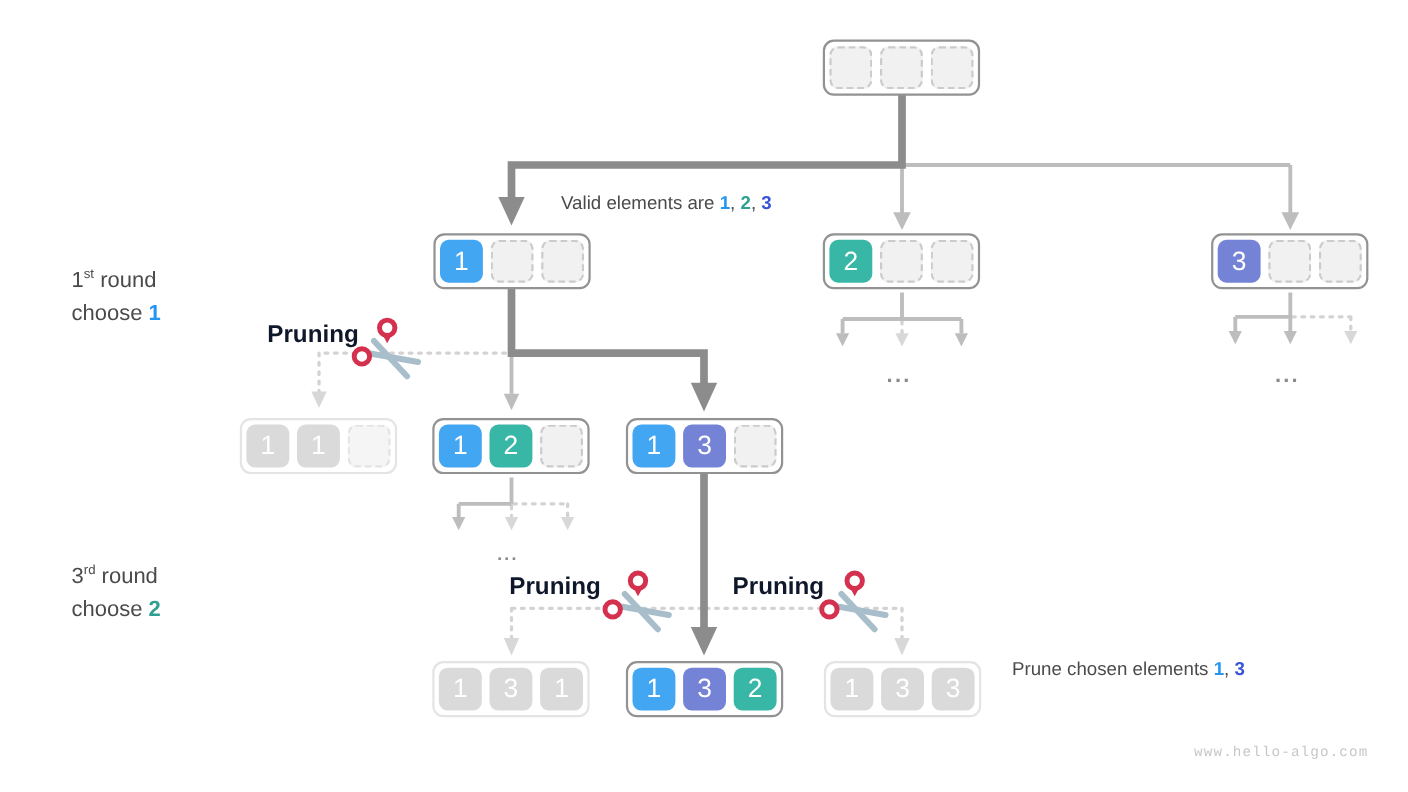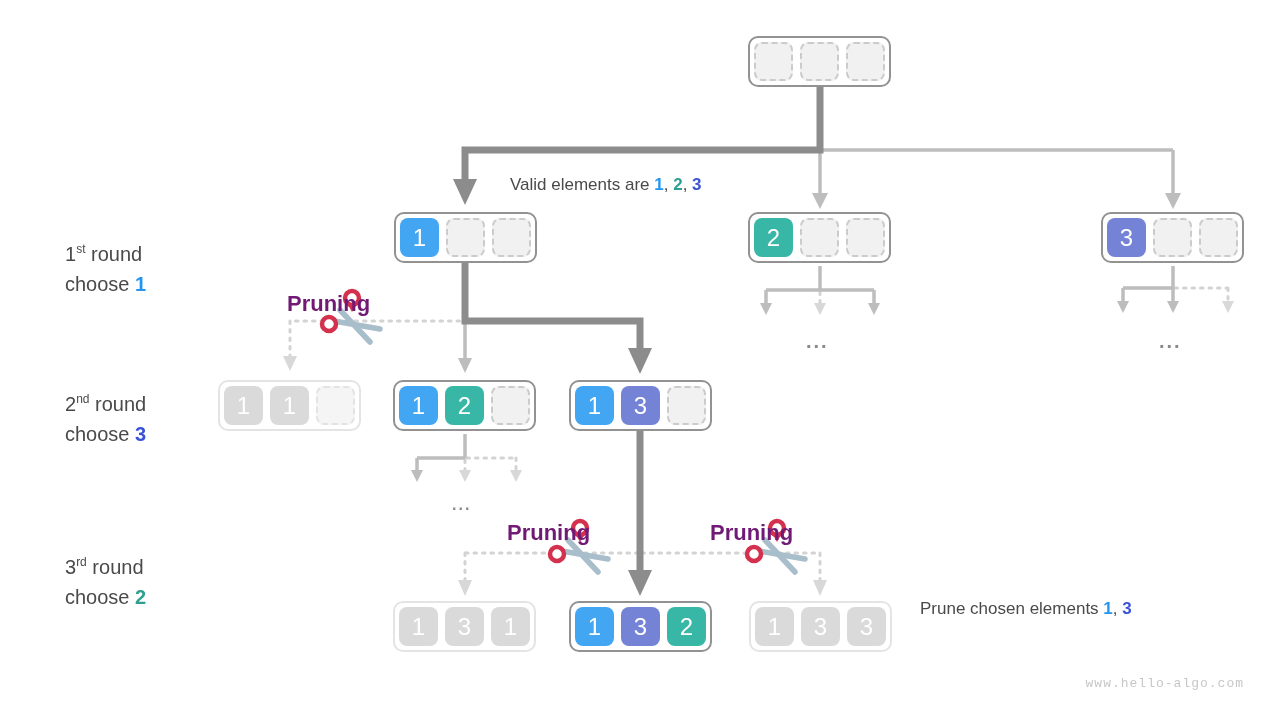--- a/index.html
+++ b/index.html
@@ -20,21 +20,21 @@
   .f-indigo{background:#7583D6;}
   .f-gray{background:#DADADA;}
 
   
   .caption{position:absolute;font-size:17px;color:#4A4A4A;line-height:33px;white-space:nowrap;}
   .c-blue{color:#2496F2;font-weight:bold;}
   .c-teal{color:#2E9F90;font-weight:bold;}
   .c-indigo{color:#3953D8;font-weight:bold;}
   .round{position:absolute;font-size:20px;color:#4A4A4A;line-height:30px;white-space:nowrap;}
   .round sup{font-size:12px;}
-  .pruning{position:absolute;font-size:22px;font-weight:bold;color:#701a75;white-space:nowrap;margin-left:44px;}
+  .pruning{position:absolute;font-size:22px;font-weight:bold;color:#0f172a;white-space:nowrap;}
   .dots{position:absolute;font-size:20px;font-weight:bold;color:#8A8A8A;letter-spacing:2px;}
   .dots.small{font-size:16px;}
   .watermark{position:absolute;font-family:Liberation Mono, monospace;font-size:13px;
              color:#C7C7C7;letter-spacing:1px;}
 </style>
 </head>
 <body>
 
 <div class="stage">
 
@@ -159,25 +159,21 @@
   <div class="node pruned" style="left:749px;top:601px">
     <span class="cell f-gray">1</span>
     <span class="cell f-gray">3</span>
     <span class="cell f-gray">3</span>
   </div>
 
   <div class="round" style="left:65px;top:234px">
     <div><span>1</span><sup>st</sup><span> round</span></div>
     <div><span>choose </span><span class="c-blue">1</span></div>
   </div>
-  <div class="round" style="left:65px;top:384px">
-    <div><span>2</span><sup>nd</sup><span> round</span></div>
-    <div><span>choose </span><span class="c-indigo">3</span></div>
-  </div>
-  <div class="round" style="left:65px;top:547px">
+  <div class="round" style="left:65px;top:503px">
     <div><span>3</span><sup>rd</sup><span> round</span></div>
     <div><span>choose </span><span class="c-teal">2</span></div>
   </div>
 
   <div class="caption" style="left:510px;top:168px">
     <span>Valid elements are </span><span class="c-blue">1</span><span>, </span><span class="c-teal">2</span><span>, </span><span class="c-indigo">3</span>
   </div>
 
 
   <div class="caption" style="left:920px;top:592px">

